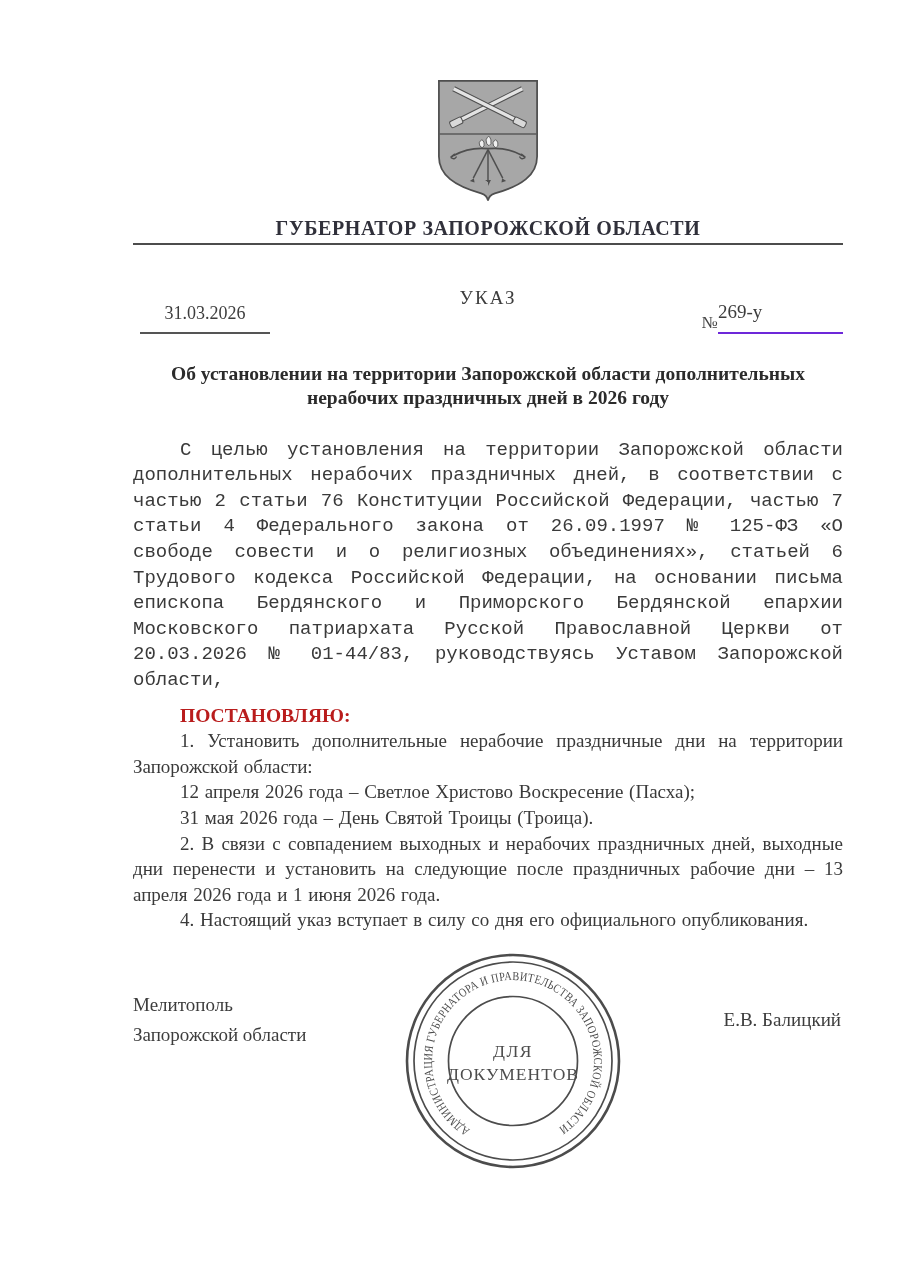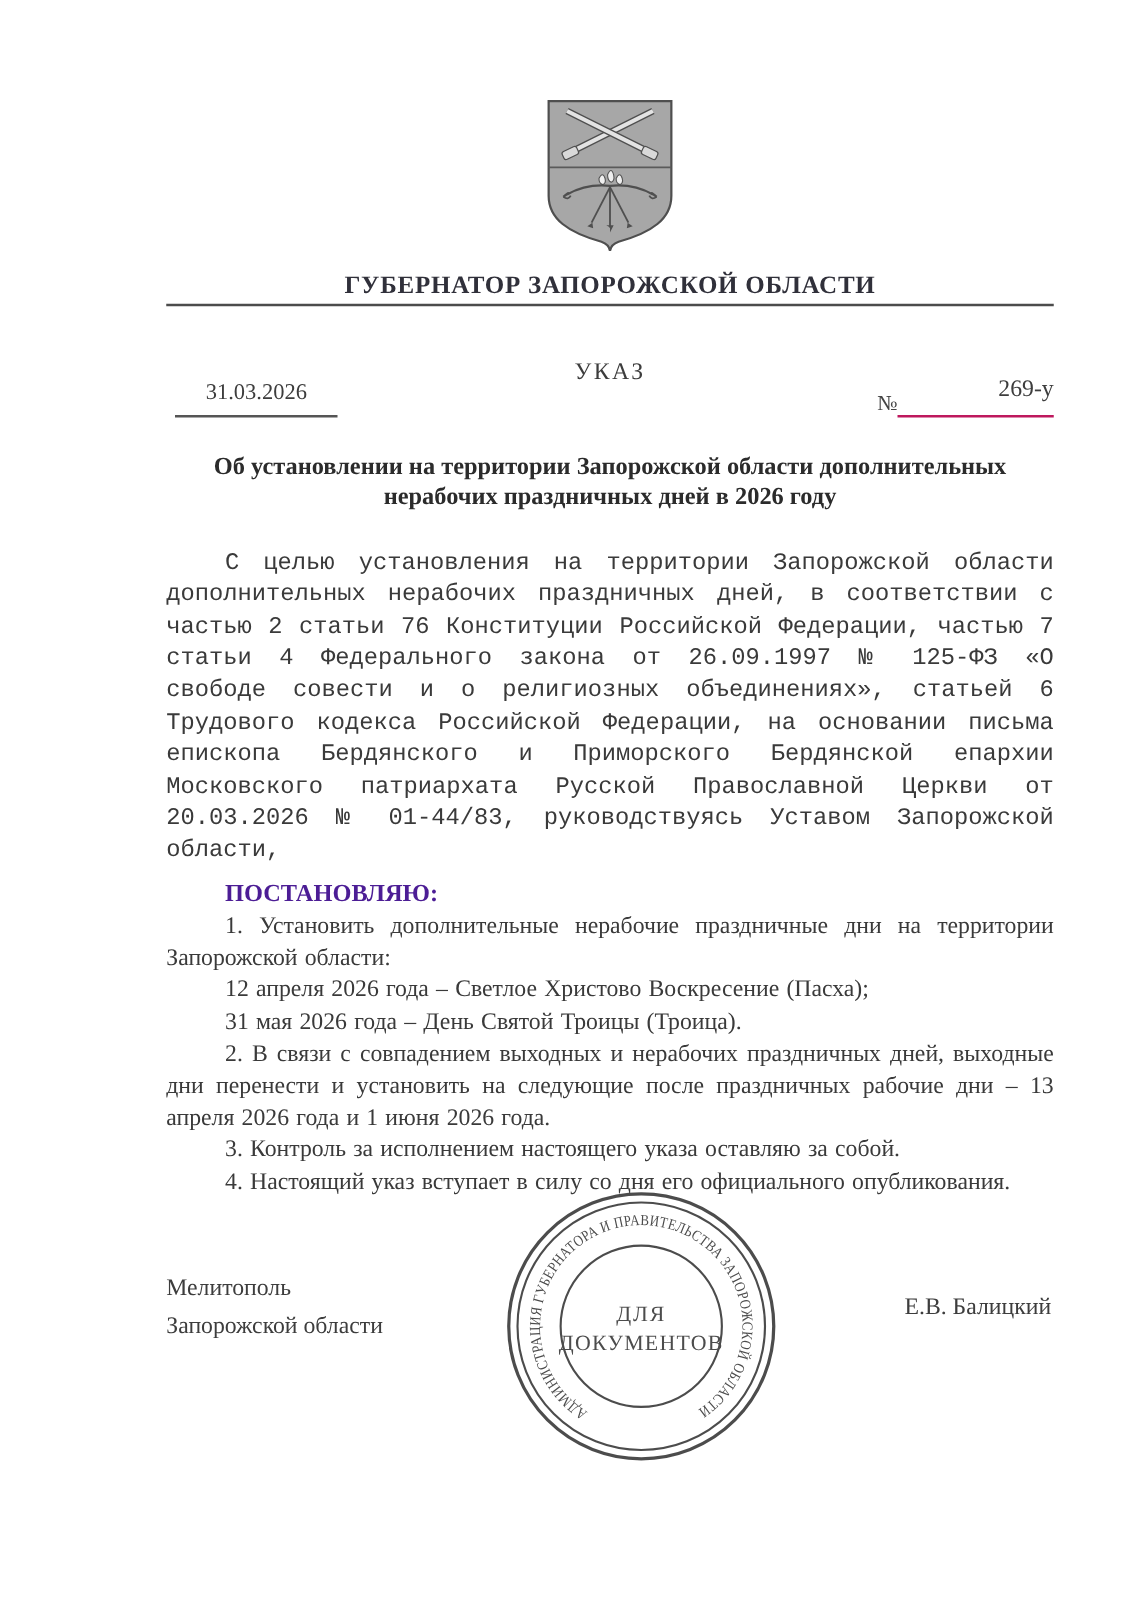--- a/index.html
+++ b/index.html
@@ -44,44 +44,44 @@
   .date-field {
     margin-left:7px; width:130px;
     text-align:center;
     font-size:18px; color:#3d3d3d;
     border-bottom:2px solid #555;
     padding-bottom:8px;
   }
   .number-field { display:flex; align-items:flex-end; }
   .no-sign { font-size:17px; color:#454545; padding-bottom:1px; }
   .no-value {
-    width:125px; text-align:right;
+    width:125px; text-align:left;
     font-size:19px; color:#3d3d3d;
-    border-bottom:2px solid #be185d;
+    border-bottom:2px solid #6d28d9;
     padding-bottom:9px;
   }
 
   .city { margin-top:16px; text-align:center; font-size:19px; color:#3d3d3d; }
 
   .doc-title {
     margin-top:28px;
     text-align:center;
     font-size:19.5px; line-height:24.5px;
     font-weight:bold; color:#2b2b2b;
   }
 
   .para {
     font-size:19px; line-height:25.6px;
     text-align:justify;
     text-indent:47px;
     color:#3a3a3a;
     word-spacing:1px;
   }
   .preamble { margin-top:27px;font-family:Liberation Mono, monospace; }
-  .resolution { margin-top:9px; font-weight:bold; color:#4c1d95; font-size:19.5px; }
+  .resolution { margin-top:9px; font-weight:bold; color:#b91c1c; font-size:19.5px; }
 
   .sig-row {
     margin-top:57px;
     display:flex; justify-content:space-between; align-items:center;
   }
   .sig-left { font-size:19px; line-height:30px; color:#3d3d3d; }
   .sig-name { font-size:19px; color:#3d3d3d; padding-right:2px; }
 
   .stamp {
     position:absolute;
@@ -146,21 +146,20 @@
     </div>
 
     <p class="para preamble">С целью установления на территории Запорожской области дополнительных нерабочих праздничных дней, в соответствии с частью 2 статьи 76 Конституции Российской Федерации, частью 7 статьи 4 Федерального закона от 26.09.1997 № 125-ФЗ «О свободе совести и о религиозных объединениях», статьей 6 Трудового кодекса Российской Федерации, на основании письма епископа Бердянского и Приморского Бердянской епархии Московского патриархата Русской Православной Церкви от 20.03.2026 № 01-44/83, руководствуясь Уставом Запорожской области,</p>
 
     <p class="para resolution">ПОСТАНОВЛЯЮ:</p>
 
     <p class="para">1. Установить дополнительные нерабочие праздничные дни на территории Запорожской области:</p>
     <p class="para">12 апреля 2026 года – Светлое Христово Воскресение (Пасха);</p>
     <p class="para">31 мая 2026 года – День Святой Троицы (Троица).</p>
     <p class="para">2. В связи с совпадением выходных и нерабочих праздничных дней, выходные дни перенести и установить на следующие после праздничных рабочие дни – 13 апреля 2026 года и 1 июня 2026 года.</p>
-    <p class="para">3. Контроль за исполнением настоящего указа оставляю за собой.</p>
     <p class="para">4. Настоящий указ вступает в силу со дня его официального опубликования.</p>
 
     <div class="sig-row">
       <div class="sig-left">
         <div>Мелитополь</div>
         <div>Запорожской области</div>
       </div>
       <div class="sig-name">Е.В. Балицкий</div>
     </div>
   </div>

